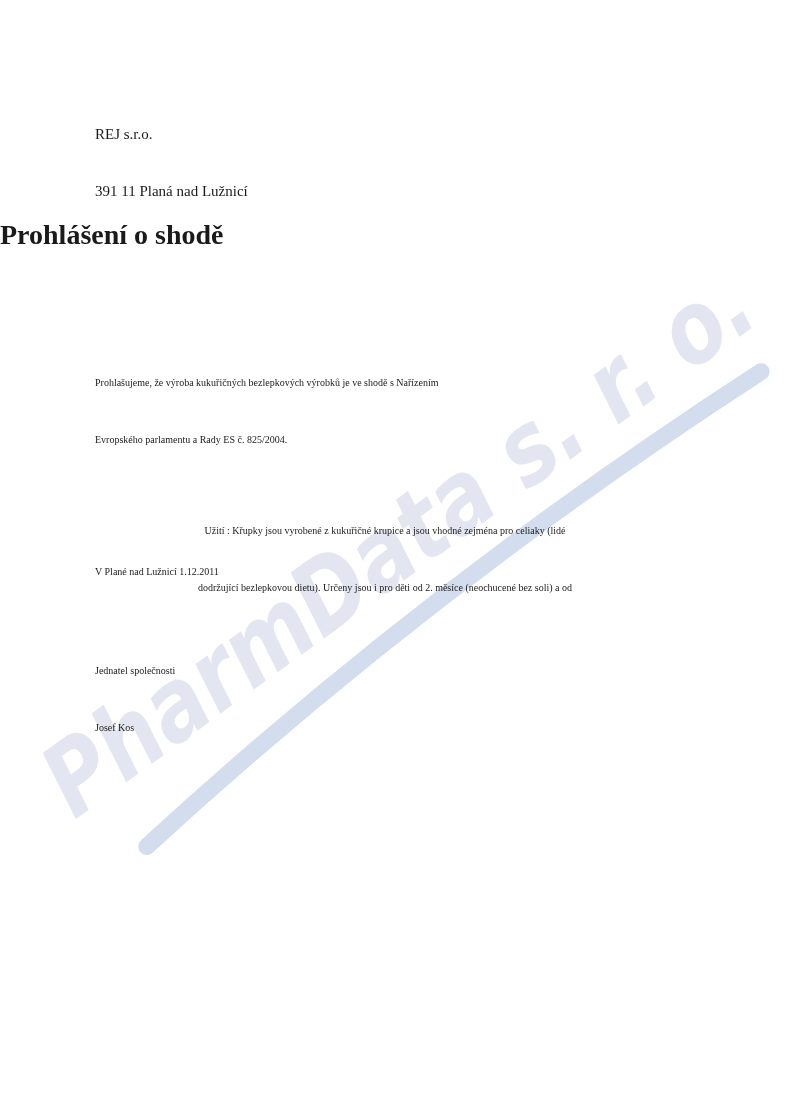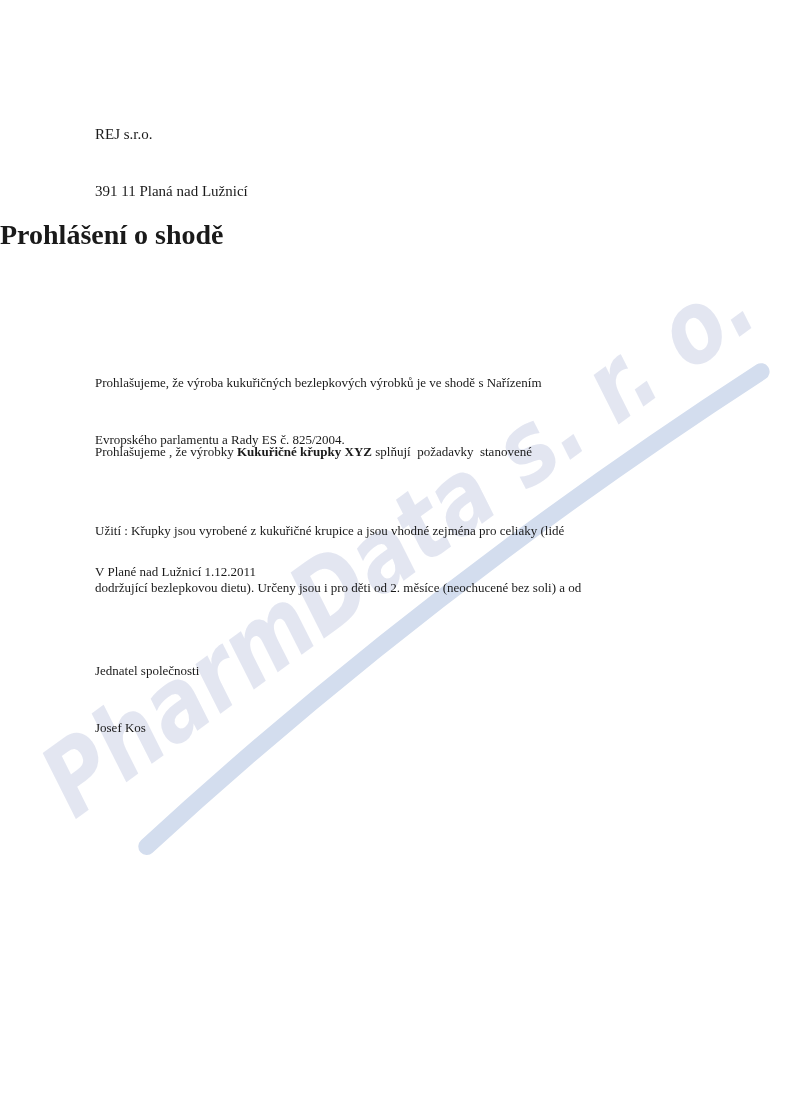--- a/index.html
+++ b/index.html
@@ -22,38 +22,38 @@
     position: absolute;
     left: 0; top: 0;
     z-index: 0;
     pointer-events: none;
   }
   .content { position: absolute; left: 0; top: 0; width: 800px; height: 1060px; z-index: 1; }
   .block {
     position: absolute;
     left: 95px;
     width: 580px;
-    font-size: 13px;
+    font-size: 10px;
     line-height: 19px;
     white-space: pre-wrap;
   }
   .block span.line { display: block; }
   .address-block { top: 87px; font-size: 15px; line-height: 19px; }
   .doc-title {
     position: absolute;
     left: 0; right: 0;
     top: 219px;
     font-size: 28px;
     font-weight: bold;
     line-height: 32px;
     white-space: pre-wrap;
   }
   .para1 { top: 335px; }
   .para2 { top: 404px; }
-  .para3 { top: 483px; }
+  .para3 { top: 483px; text-align: center; }
   .date-block { top: 556px; margin-top: 6px; }
   .sig-block { top: 623px; }
   .bold-inline { font-weight: bold; }
 </style>
 </head>
 <body>
 
 <div class="page">
 
   <svg class="watermark" width="800" height="1100" viewBox="0 0 800 1100" aria-hidden="true">
@@ -71,21 +71,20 @@
     </div>
 
     <div class="doc-title">Prohlášení o shodě</div>
 
     <div class="block para1">
       <span class="line">Prohlašujeme, že výroba kukuřičných bezlepkových výrobků je ve shodě s Nařízením</span>
       <span class="line">Evropského parlamentu a Rady ES č. 825/2004.</span>
     </div>
 
     <div class="block para2">
-      <span class="line"><span>Prohlašujeme , že výrobky </span><span class="bold-inline">Kukuřičné křupky XYZ</span><span> splňují  požadavky  stanovené</span></span>
     </div>
 
     <div class="block para3">
       <span class="line">Užití : Křupky jsou vyrobené z kukuřičné krupice a jsou vhodné zejména pro celiaky (lidé</span>
       <span class="line">dodržující bezlepkovou dietu). Určeny jsou i pro děti od 2. měsíce (neochucené bez soli) a od</span>
     </div>
 
     <div class="block date-block">V Plané nad Lužnicí 1.12.2011</div>
 
     <div class="block sig-block">

